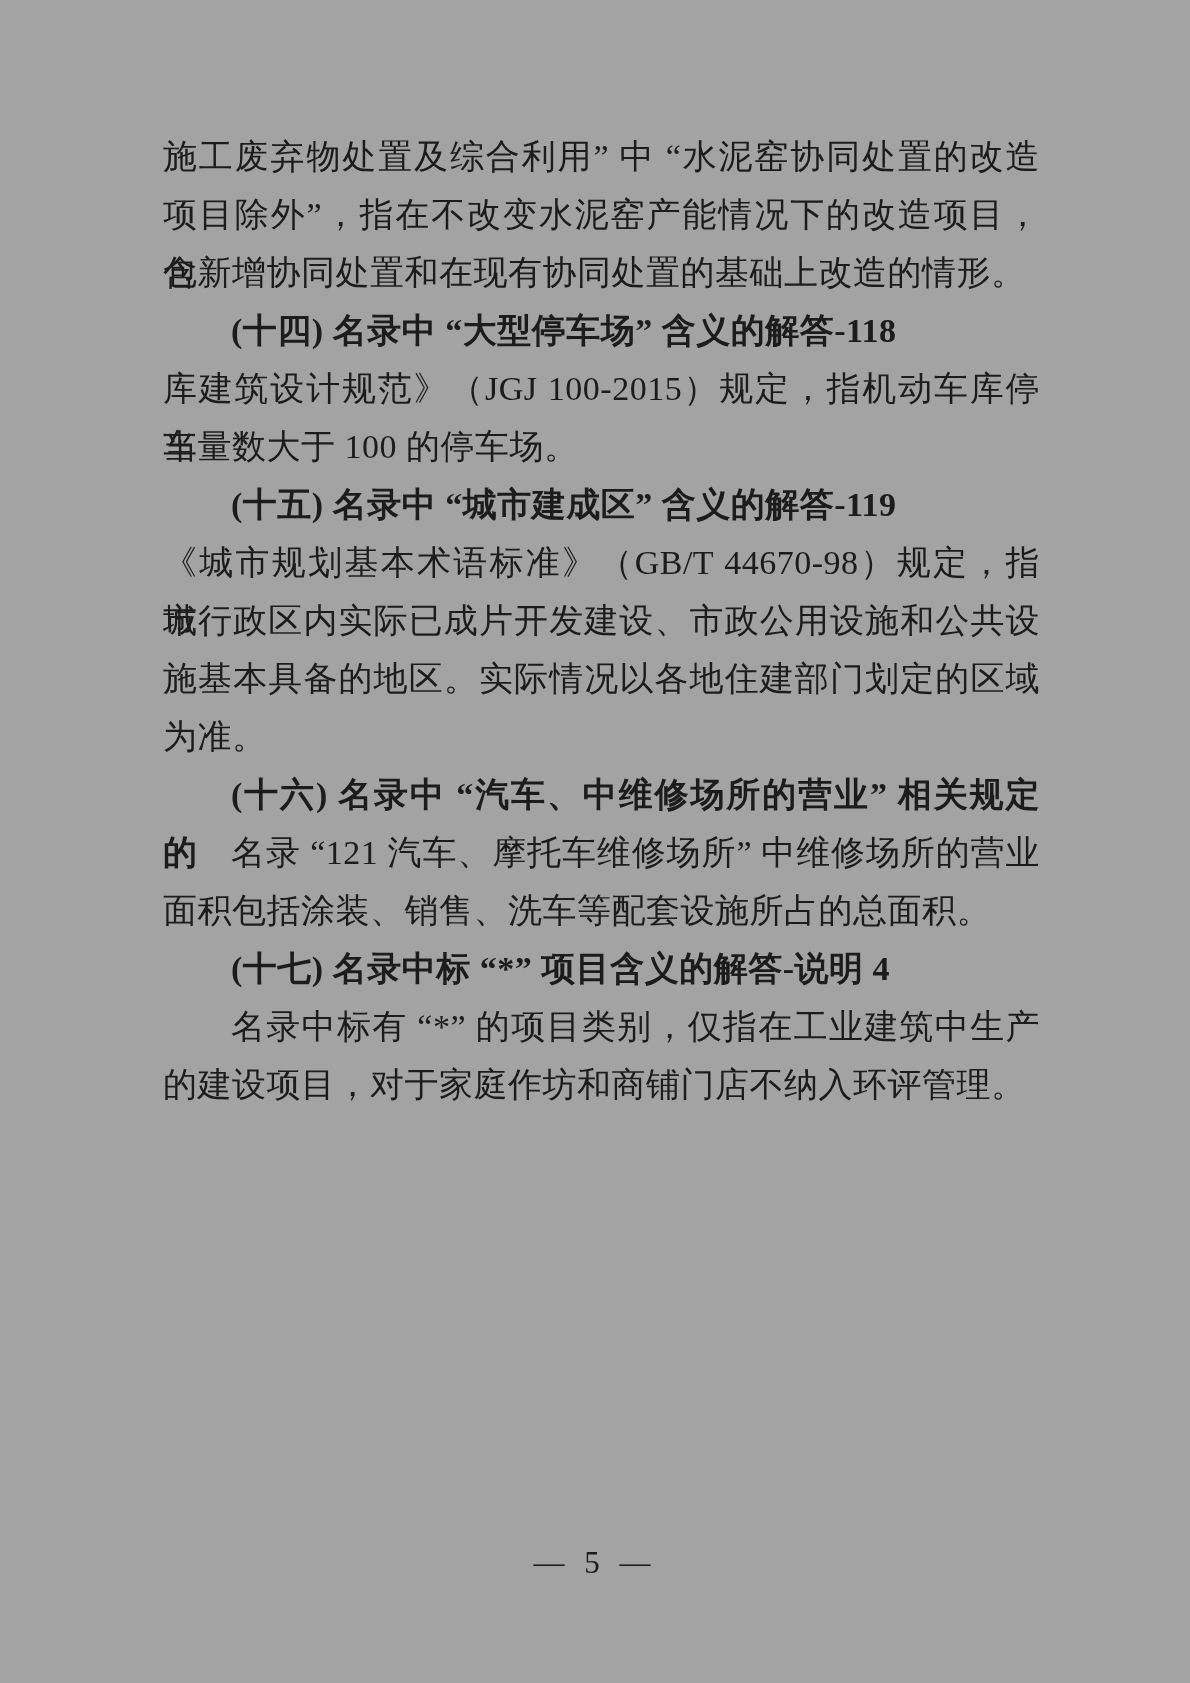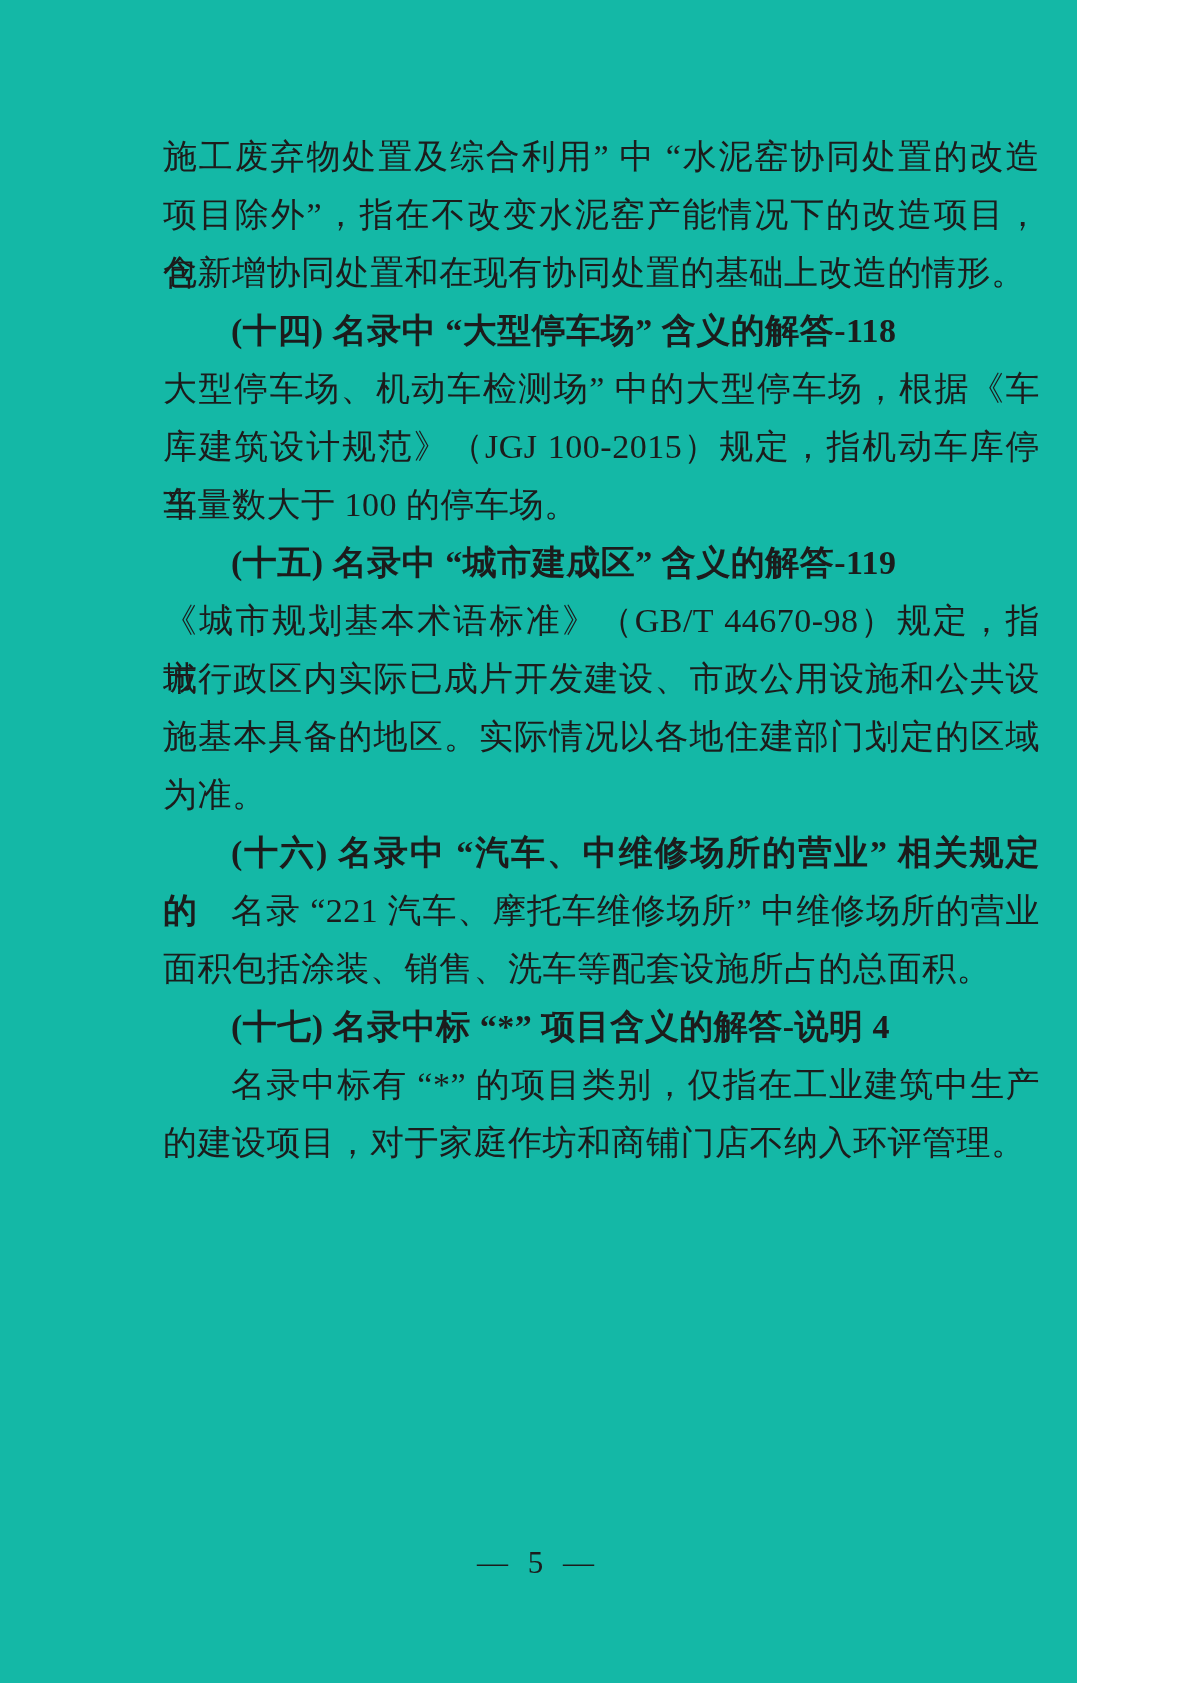--- a/index.html
+++ b/index.html
@@ -2,23 +2,23 @@
 <html><head>
 <meta charset="utf-8">
 <style>
   html, body {
     margin: 0;
     padding: 0;
     background: #ffffff;
   }
   .page {
     position: relative;
-    width: 1077px;
+    width: 1190px;
     height: 1683px;
-    background: #14b8a6;
+    background: #a3a3a3;
     overflow: hidden;
     font-family: "Liberation Serif", "DejaVu Serif", serif;
     color: #1c1c1c;
   }
   .content {
     position: absolute;
     left: 163px;
     top: 128px;
     width: 877px;
   }
@@ -53,30 +53,29 @@
 </style>
 </head>
 <body>
 
 <div class="page">
   <div class="content">
     <div class="line fill">施工废弃物处置及综合利用” 中 “水泥窑协同处置的改造</div>
     <div class="line fill">项目除外”，指在不改变水泥窑产能情况下的改造项目，包</div>
     <div class="line">含新增协同处置和在现有协同处置的基础上改造的情形。</div>
     <div class="line head indent">(十四) 名录中 “大型停车场” 含义的解答-118</div>
-    <div class="line fill">大型停车场、机动车检测场” 中的大型停车场，根据《车</div>
     <div class="line fill">库建筑设计规范》（JGJ 100-2015）规定，指机动车库停车</div>
     <div class="line">当量数大于 100 的停车场。</div>
     <div class="line head indent">(十五) 名录中 “城市建成区” 含义的解答-119</div>
     <div class="line fill">《城市规划基本术语标准》（GB/T 44670-98）规定，指城</div>
     <div class="line fill">市行政区内实际已成片开发建设、市政公用设施和公共设</div>
     <div class="line fill">施基本具备的地区。实际情况以各地住建部门划定的区域</div>
     <div class="line">为准。</div>
     <div class="line head fill indent">(十六) 名录中 “汽车、中维修场所的营业” 相关规定的</div>
-    <div class="line fill indent">名录 “221 汽车、摩托车维修场所” 中维修场所的营业</div>
+    <div class="line fill indent">名录 “121 汽车、摩托车维修场所” 中维修场所的营业</div>
     <div class="line">面积包括涂装、销售、洗车等配套设施所占的总面积。</div>
     <div class="line head indent">(十七) 名录中标 “*” 项目含义的解答-说明 4</div>
     <div class="line fill indent">名录中标有 “*” 的项目类别，仅指在工业建筑中生产</div>
     <div class="line">的建设项目，对于家庭作坊和商铺门店不纳入环评管理。</div>
   </div>
 
   <div class="footer">— 5 —</div>
 </div>
 
 </body></html>

